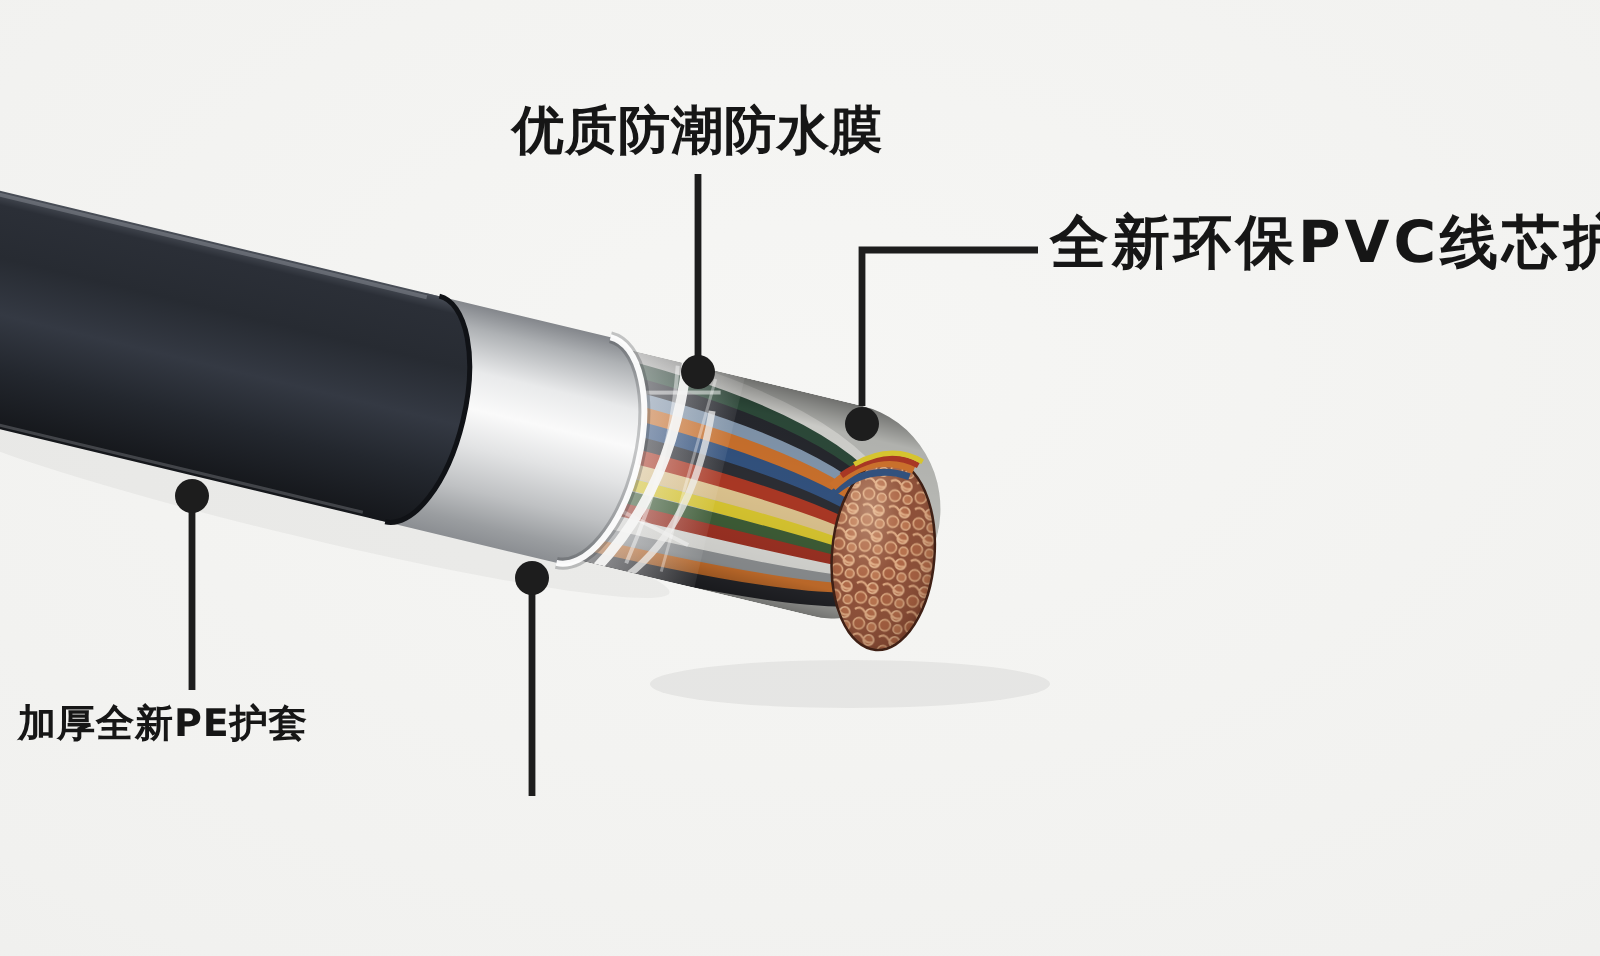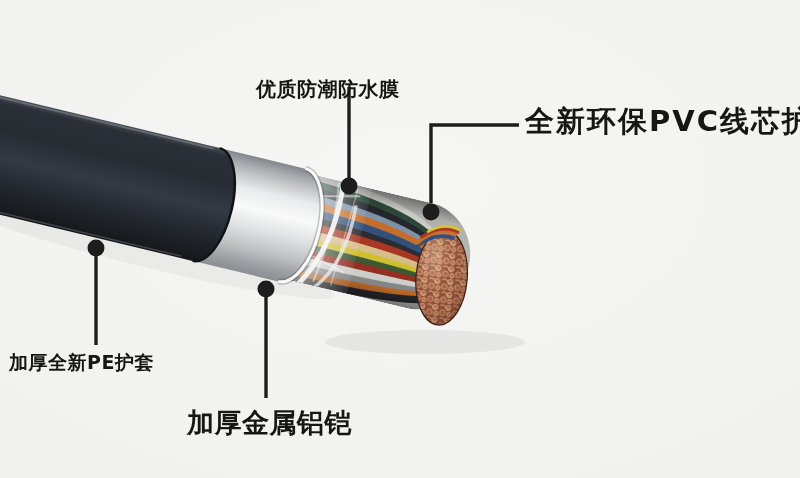--- a/index.html
+++ b/index.html
@@ -11,21 +11,21 @@
     font-family:"DejaVu Sans","Liberation Sans",sans-serif;
   }
   #cable-svg{position:absolute;left:0;top:0;}
   .label{
     position:absolute;
     font-weight:700;
     color:#161616;
     white-space:nowrap;
     line-height:1.1;
   }
-  #film-label {left:256px;top:52px; font-size:20px;letter-spacing:0.5px;margin-top:26px;}
+  #film-label {left:256px;top:52px; font-size:26px;letter-spacing:0.5px;}
   #pvc-label  {left:525px;top:106px;font-size:29px;letter-spacing:2px;}
   #pe-label   {left:9px;  top:352px;font-size:19px;letter-spacing:0.5px;}
   #armor-label{left:187px;top:408px;font-size:27px;letter-spacing:0.5px;}
 </style>
 </head>
 <body>
 
 <div id="stage">
 
   <svg id="cable-svg" width="800" height="478" viewBox="0 0 800 478">
@@ -160,14 +160,13 @@
       <g>
         <path d="M266,398 L266,297"></path>
         <circle cx="266" cy="289" r="8.5" fill="#1d1d1d" stroke="none"></circle>
       </g>
     </g>
   </svg>
 
   <div class="label" id="film-label">优质防潮防水膜</div>
   <div class="label" id="pvc-label">全新环保PVC线芯护套</div>
   <div class="label" id="pe-label">加厚全新PE护套</div>
-  <div class="label" id="armor-label">加厚金属铝铠</div>
 </div>
 
 </body></html>

